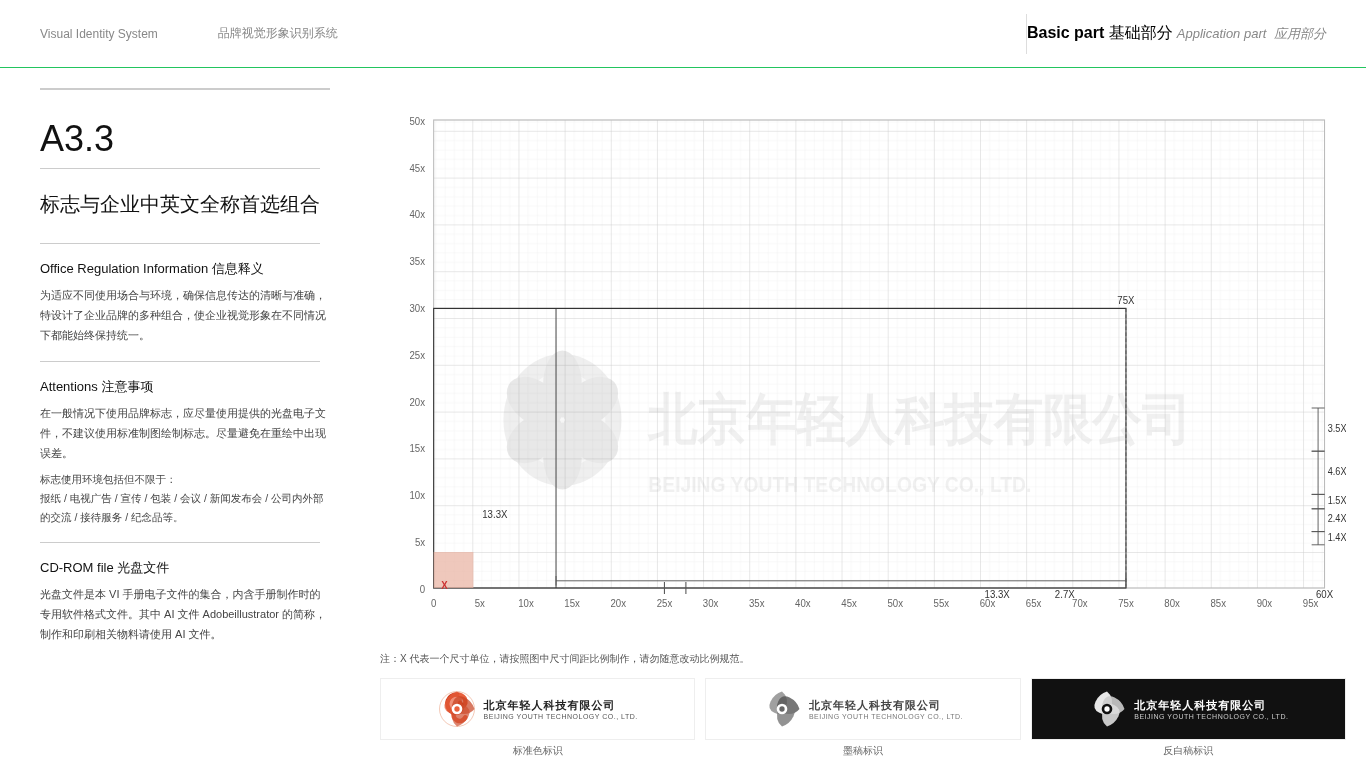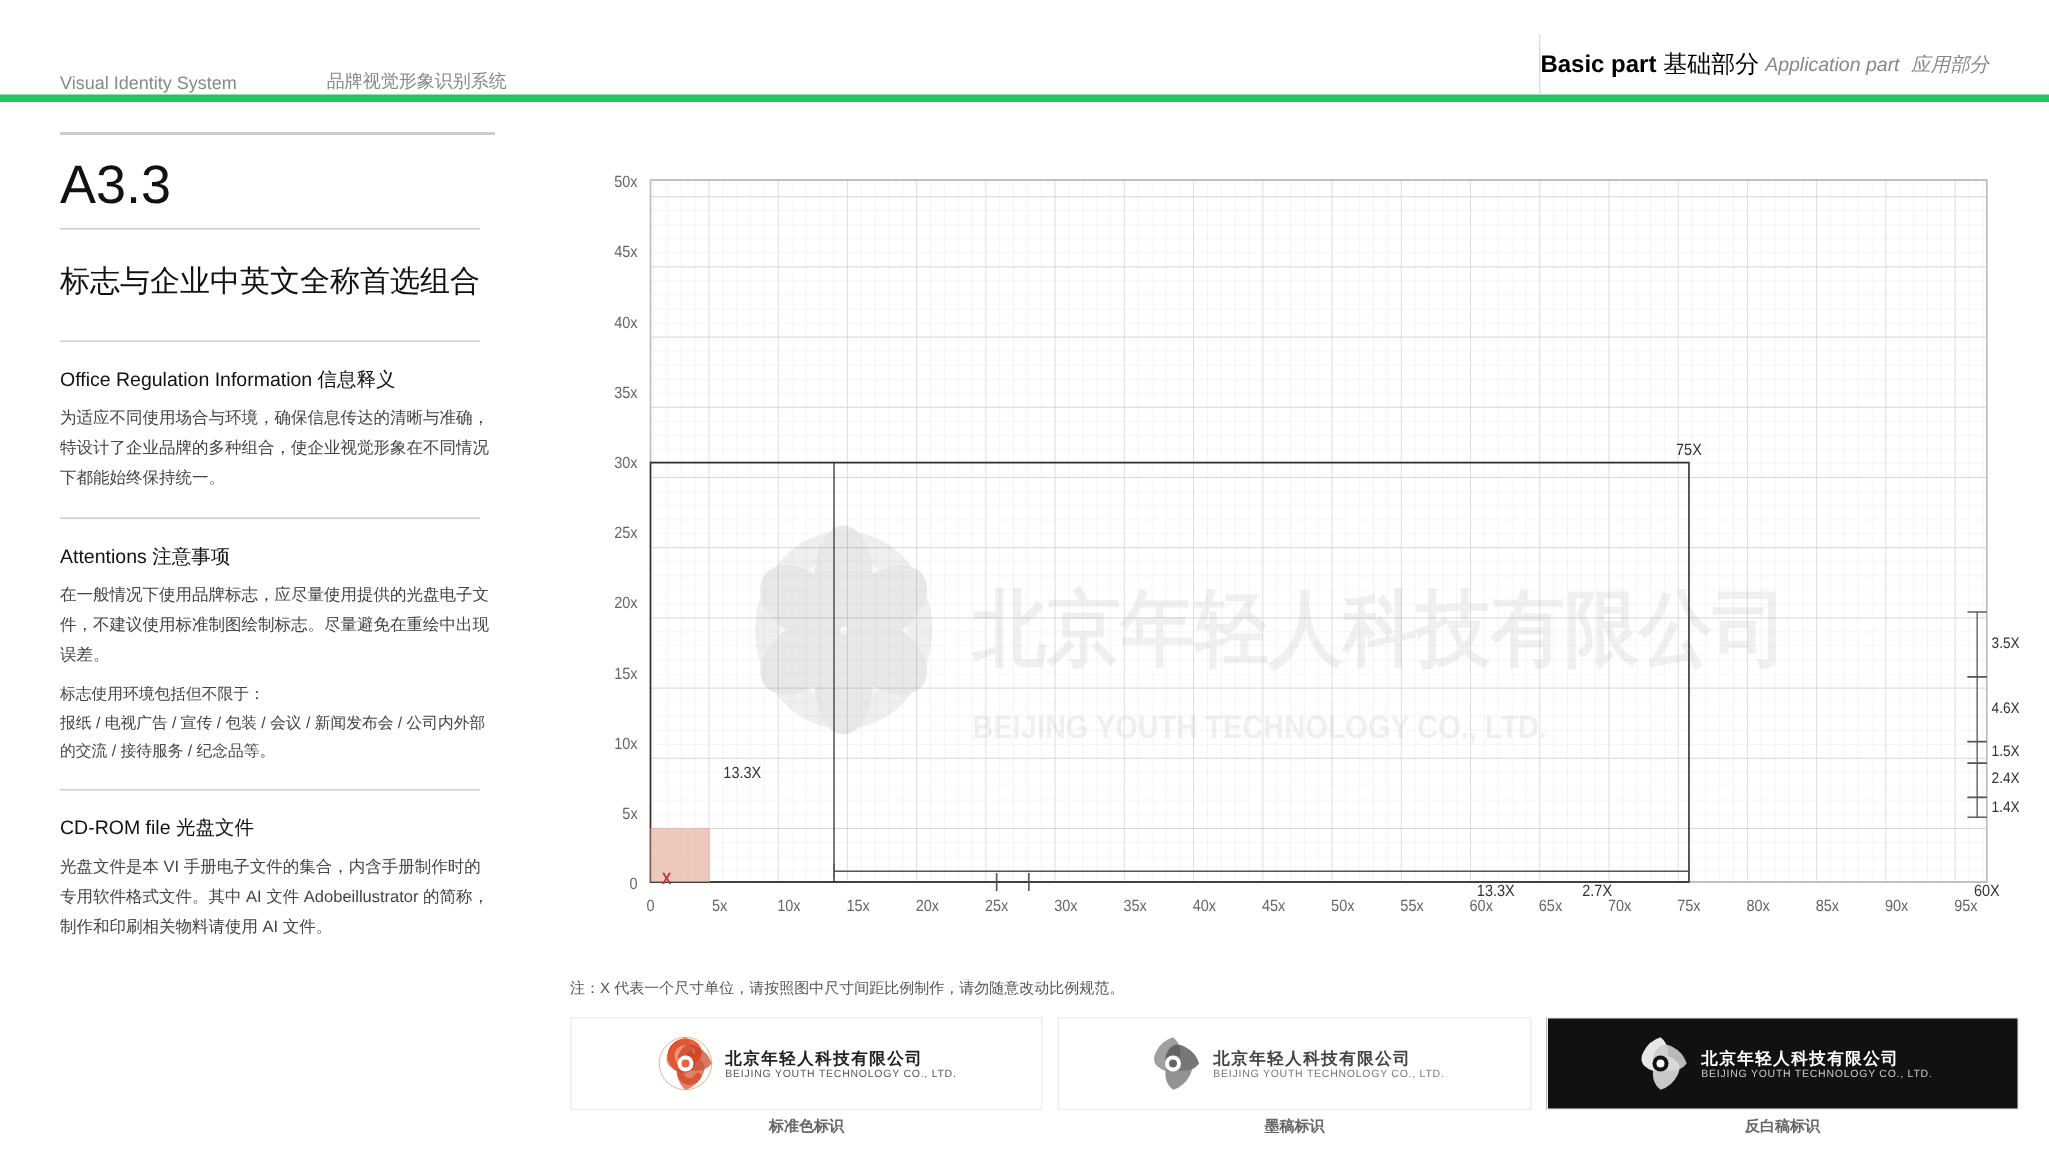--- a/index.html
+++ b/index.html
@@ -9,25 +9,25 @@
       background: #fff;
       font-family: 'Arial', 'Microsoft YaHei', sans-serif;
       overflow: hidden;
       display: flex;
       flex-direction: column;
     }
 
     
     .header {
       display: flex;
-      align-items: flex-end;
+      align-items: center;
       justify-content: space-between;
       padding: 0 40px;
       height: 68px;
-      border-bottom: 5px solid #22c55e;
+      border-bottom: 1px solid #22c55e;
       flex-shrink: 0;
     }
     .header-left {
       display: flex;
       gap: 60px;
       align-items: center;
     }
     .header-vis-identity {
       color: #888;
       font-size: 12px;
@@ -68,21 +68,21 @@
       padding: 20px 40px 20px 40px;
       flex-shrink: 0;
       overflow-y: auto;
     }
     .page-num {
       font-size: 36px;
       font-weight: 300;
       color: #111;
       margin-bottom: 8px;
       border-top: 2px solid #ccc;
-      padding-top: 12px;
+      padding-top: 28px;
     }
     .page-divider {
       width: 280px;
       height: 1px;
       background: #ccc;
       margin-bottom: 20px;
     }
     .page-title {
       font-size: 20px;
       color: #111;
@@ -159,21 +159,20 @@
       border: 1px solid #eee;
       margin-bottom: 4px;
     }
     .logo-img-wrapper.dark {
       background: #111;
     }
     .logo-label {
       font-size: 10px;
       color: #666;
       text-align: left;
-      font-weight: bold;
     }
 
     
     .logo-svg-light { display: flex; align-items: center; gap: 8px; padding: 6px 12px; }
     .logo-svg-dark { display: flex; align-items: center; gap: 8px; padding: 6px 12px; }
     .company-text-block { display: flex; flex-direction: column; }
     .company-cn { font-size: 11px; font-weight: bold; color: #222; letter-spacing: 1px; }
     .company-en { font-size: 7px; color: #555; letter-spacing: 0.5px; }
     .company-cn-white { font-size: 11px; font-weight: bold; color: #fff; letter-spacing: 1px; }
     .company-en-white { font-size: 7px; color: #ccc; letter-spacing: 0.5px; }

